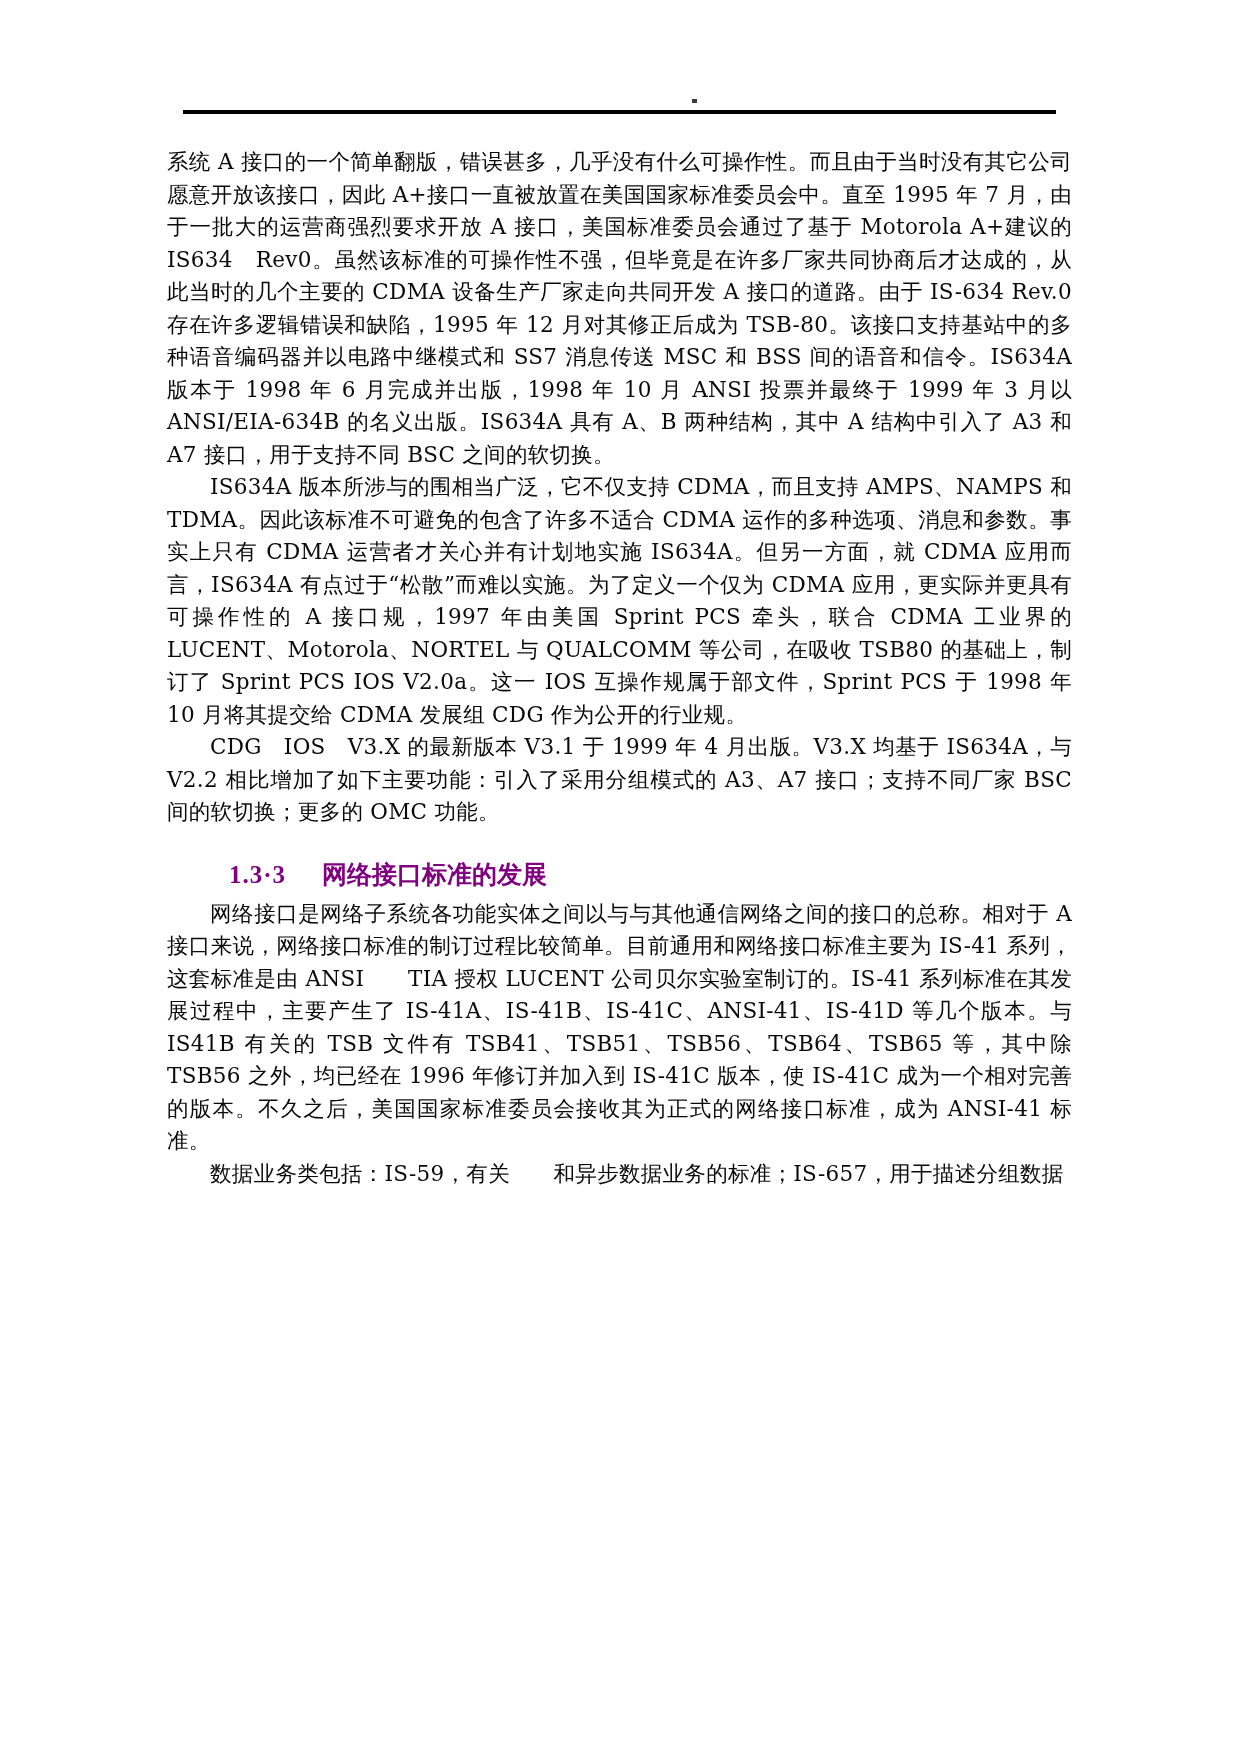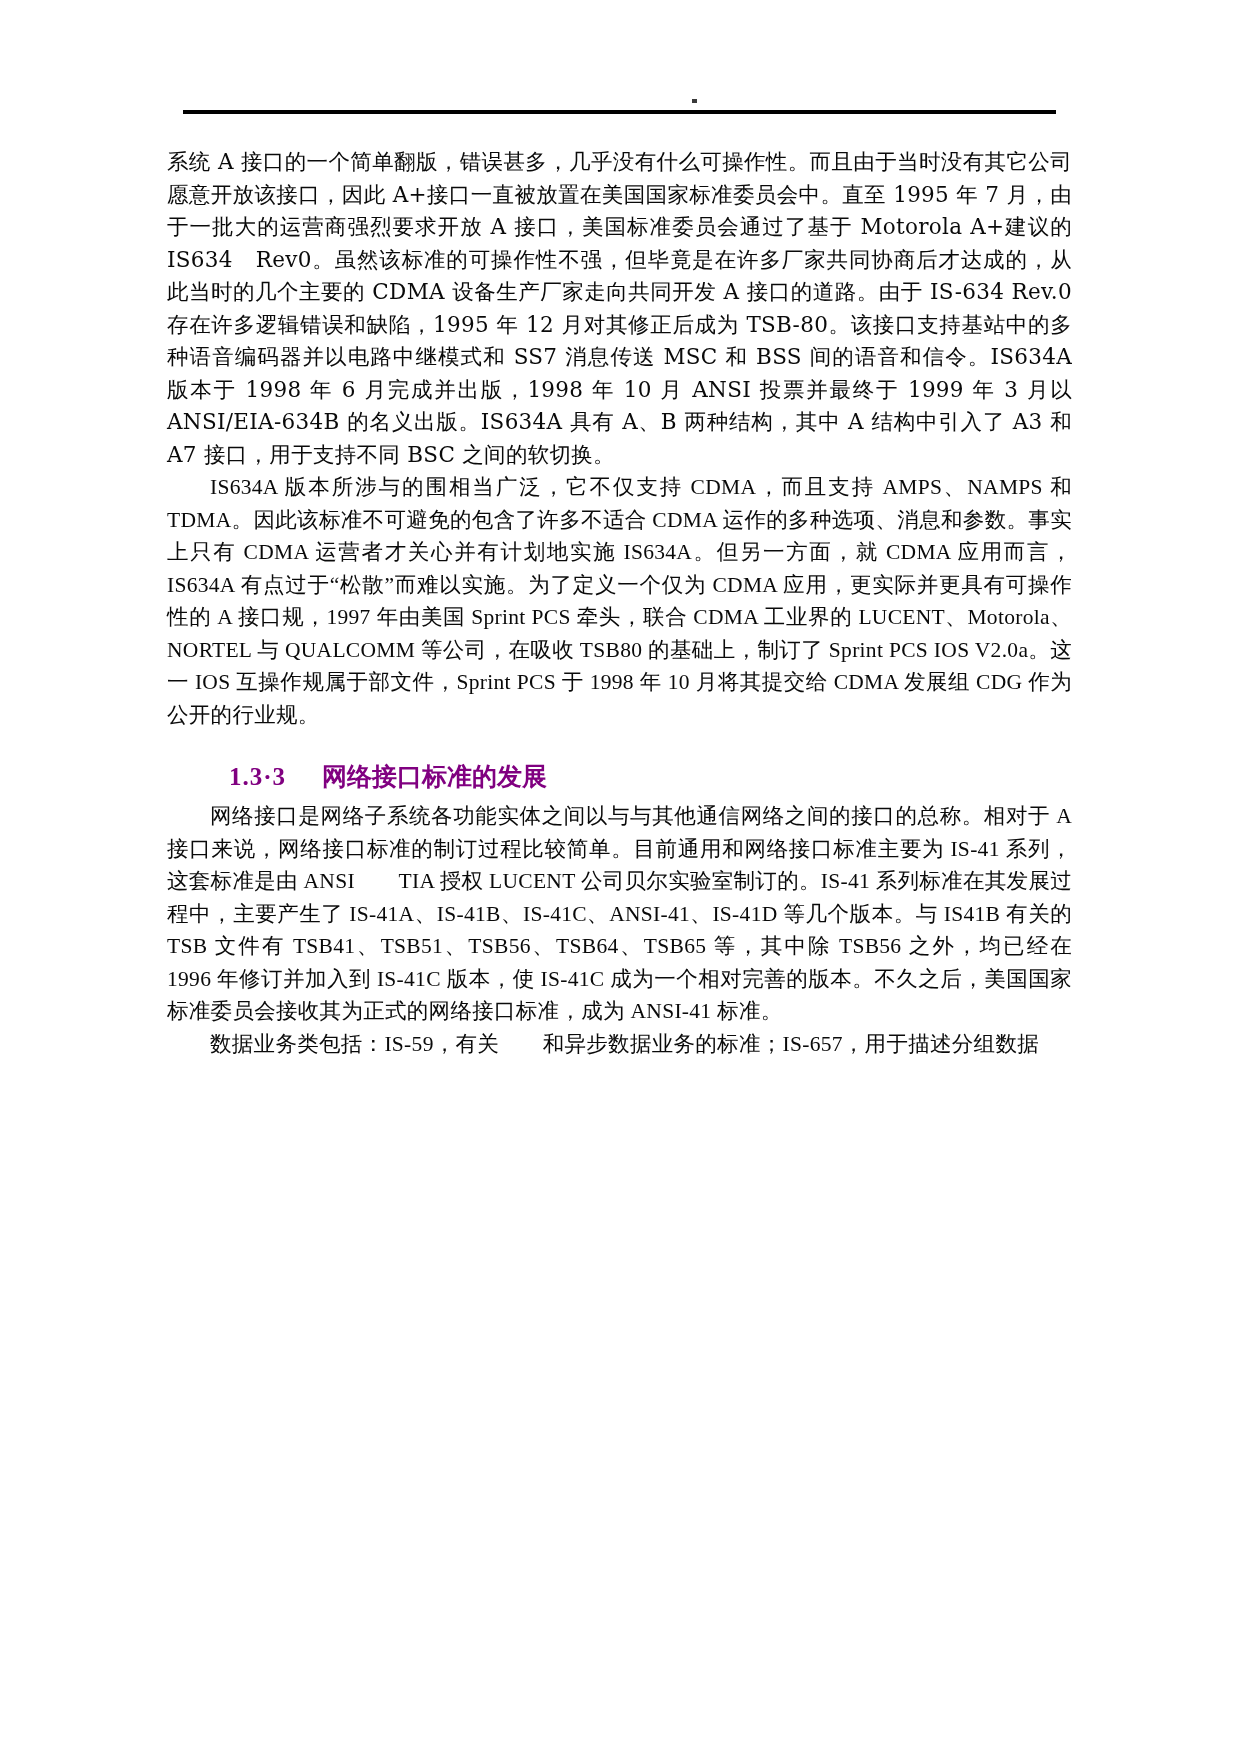--- a/index.html
+++ b/index.html
@@ -40,21 +40,20 @@
   }
   .content p {
     margin: 0;
     font-size: 21.5px;
     line-height: 32.5px;
     text-align: justify;
     letter-spacing: 0.3px;
   }
   .content p.indent {
     text-indent: 2em;
-    font-family: Liberation Serif, serif;
   }
   .section-heading {
     margin: 30px 0 7px 0;
     padding-left: 62px;
     font-size: 25px;
     line-height: 32px;
     font-weight: bold;
     color: #800080;
     font-family: Liberation Serif, serif;
   }
@@ -78,20 +77,21 @@
 <body>
 
 <div class="page">
 
   <div class="header-dot"></div>
   <div class="header-rule"></div>
 
   <div class="content">
     <p>系统 A 接口的一个简单翻版，错误甚多，几乎没有什么可操作性。而且由于当时没有其它公司愿意开放该接口，因此 A+接口一直被放置在美国国家标准委员会中。直至 1995 年 7 月，由于一批大的运营商强烈要求开放 A 接口，美国标准委员会通过了基于 Motorola A+建议的 IS634　Rev0。虽然该标准的可操作性不强，但毕竟是在许多厂家共同协商后才达成的，从此当时的几个主要的 CDMA 设备生产厂家走向共同开发 A 接口的道路。由于 IS-634 Rev.0 存在许多逻辑错误和缺陷，1995 年 12 月对其修正后成为 TSB-80。该接口支持基站中的多种语音编码器并以电路中继模式和 SS7 消息传送 MSC 和 BSS 间的语音和信令。IS634A 版本于 1998 年 6 月完成并出版，1998 年 10 月 ANSI 投票并最终于 1999 年 3 月以 ANSI/EIA-634B 的名义出版。IS634A 具有 A、B 两种结构，其中 A 结构中引入了 A3 和 A7 接口，用于支持不同 BSC 之间的软切换。</p>
     <p class="indent">IS634A 版本所涉与的围相当广泛，它不仅支持 CDMA，而且支持 AMPS、NAMPS 和 TDMA。因此该标准不可避免的包含了许多不适合 CDMA 运作的多种选项、消息和参数。事实上只有 CDMA 运营者才关心并有计划地实施 IS634A。但另一方面，就 CDMA 应用而言，IS634A 有点过于“松散”而难以实施。为了定义一个仅为 CDMA 应用，更实际并更具有可操作性的 A 接口规，1997 年由美国 Sprint PCS 牵头，联合 CDMA 工业界的 LUCENT、Motorola、NORTEL 与 QUALCOMM 等公司，在吸收 TSB80 的基础上，制订了 Sprint PCS IOS V2.0a。这一 IOS 互操作规属于部文件，Sprint PCS 于 1998 年 10 月将其提交给 CDMA 发展组 CDG 作为公开的行业规。</p>
+    <p class="indent">CDG　IOS　V3.X 的最新版本 V3.1 于 1999 年 4 月出版。V3.X 均基于 IS634A，与 V2.2 相比增加了如下主要功能：引入了采用分组模式的 A3、A7 接口；支持不同厂家 BSC 间的软切换；更多的 OMC 功能。</p>
 
     <h2 class="section-heading">
       <span class="sec-num">1.3·3</span><span class="sec-title">网络接口标准的发展</span>
     </h2>
 
     <p class="indent">网络接口是网络子系统各功能实体之间以与与其他通信网络之间的接口的总称。相对于 A 接口来说，网络接口标准的制订过程比较简单。目前通用和网络接口标准主要为 IS-41 系列，这套标准是由 ANSI　　TIA 授权 LUCENT 公司贝尔实验室制订的。IS-41 系列标准在其发展过程中，主要产生了 IS-41A、IS-41B、IS-41C、ANSI-41、IS-41D 等几个版本。与 IS41B 有关的 TSB 文件有 TSB41、TSB51、TSB56、TSB64、TSB65 等，其中除 TSB56 之外，均已经在 1996 年修订并加入到 IS-41C 版本，使 IS-41C 成为一个相对完善的版本。不久之后，美国国家标准委员会接收其为正式的网络接口标准，成为 ANSI-41 标准。</p>
     <p class="indent">数据业务类包括：IS-59，有关　　和异步数据业务的标准；IS-657，用于描述分组数据</p>
   </div>
 
   <div class="page-footer">4 / 49</div>

